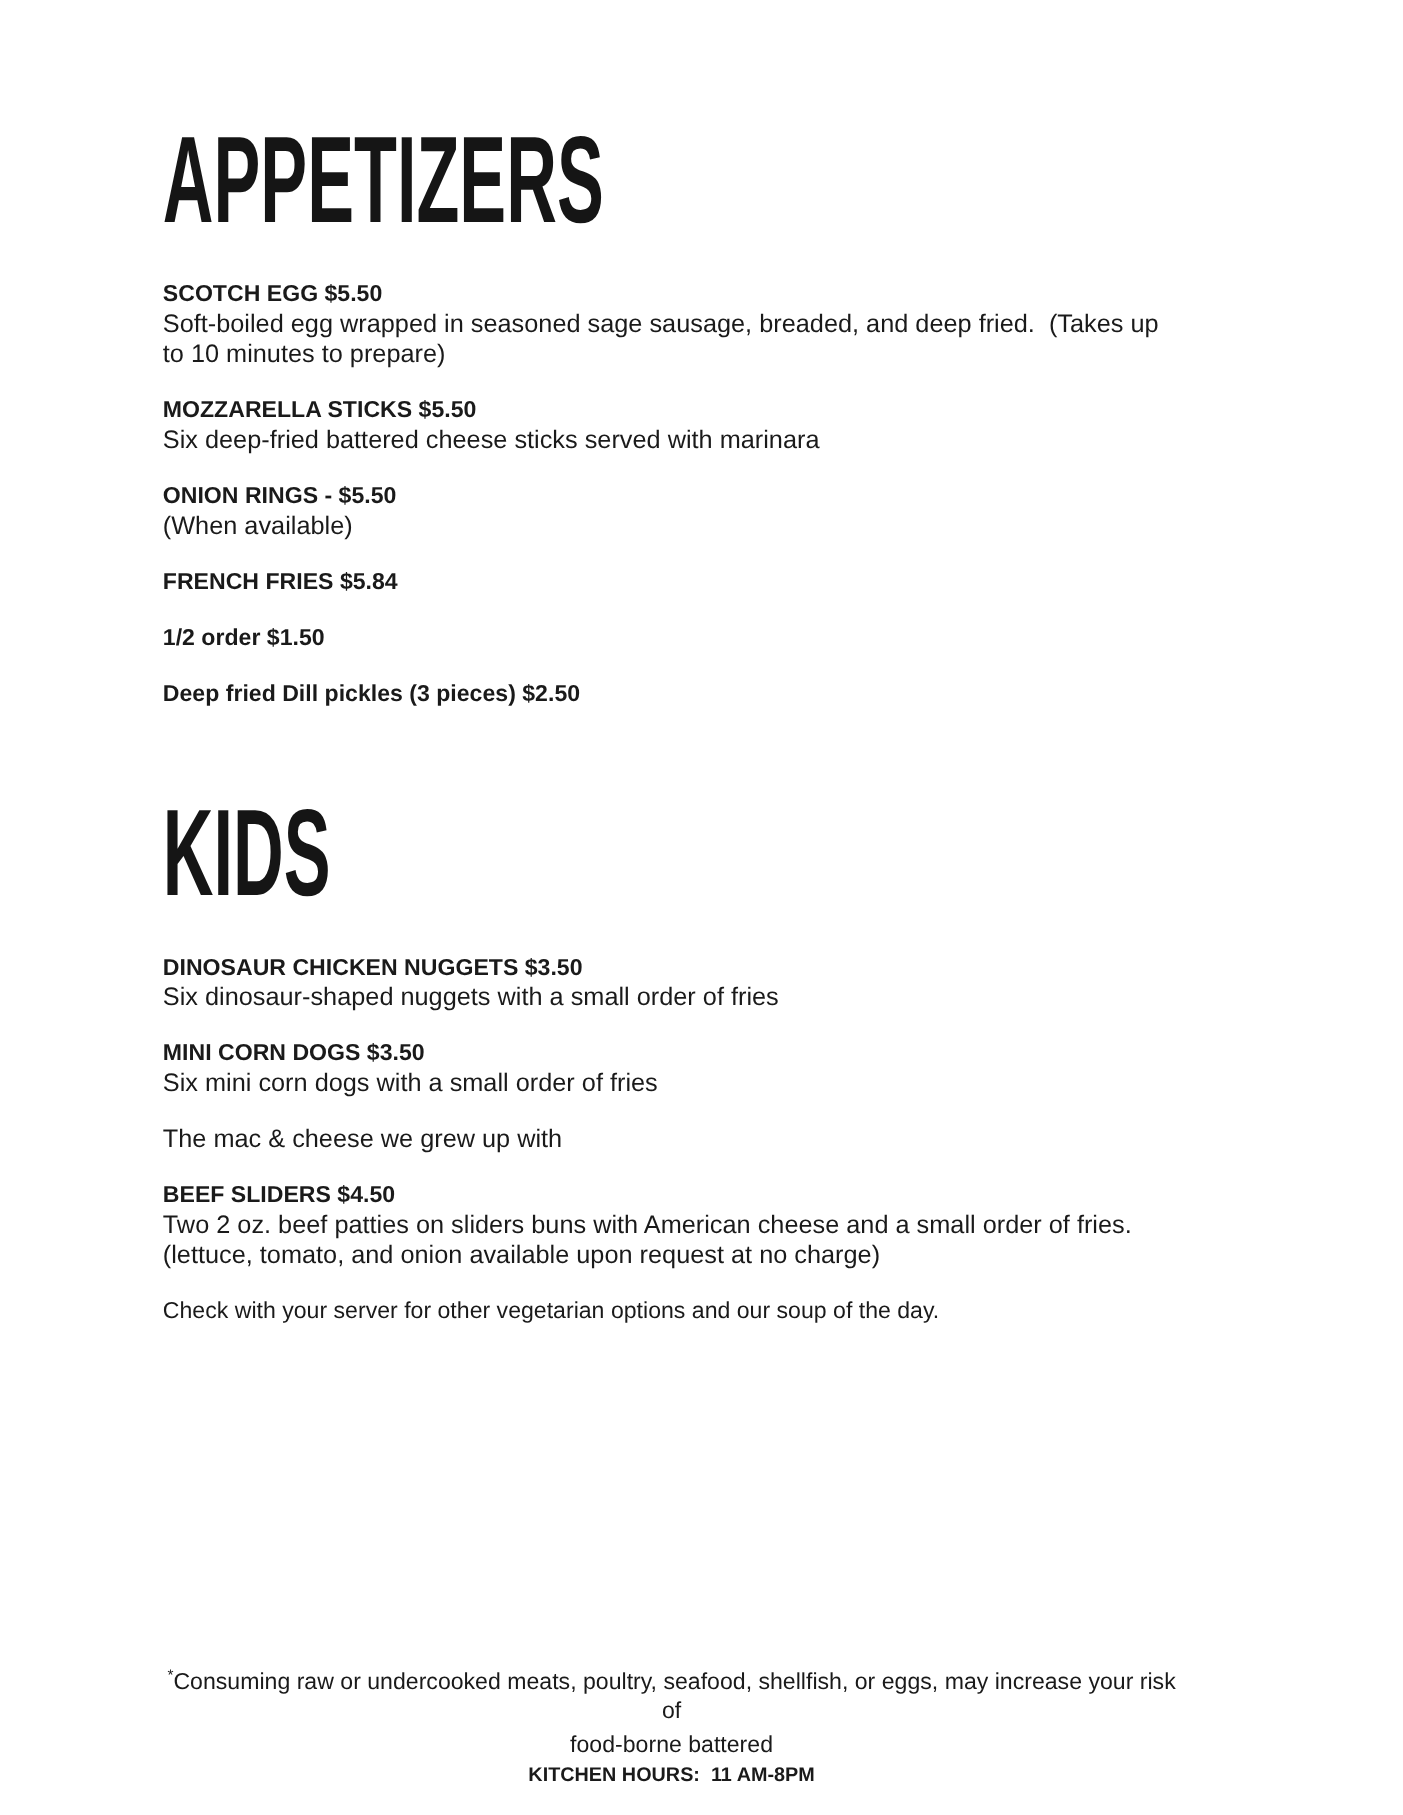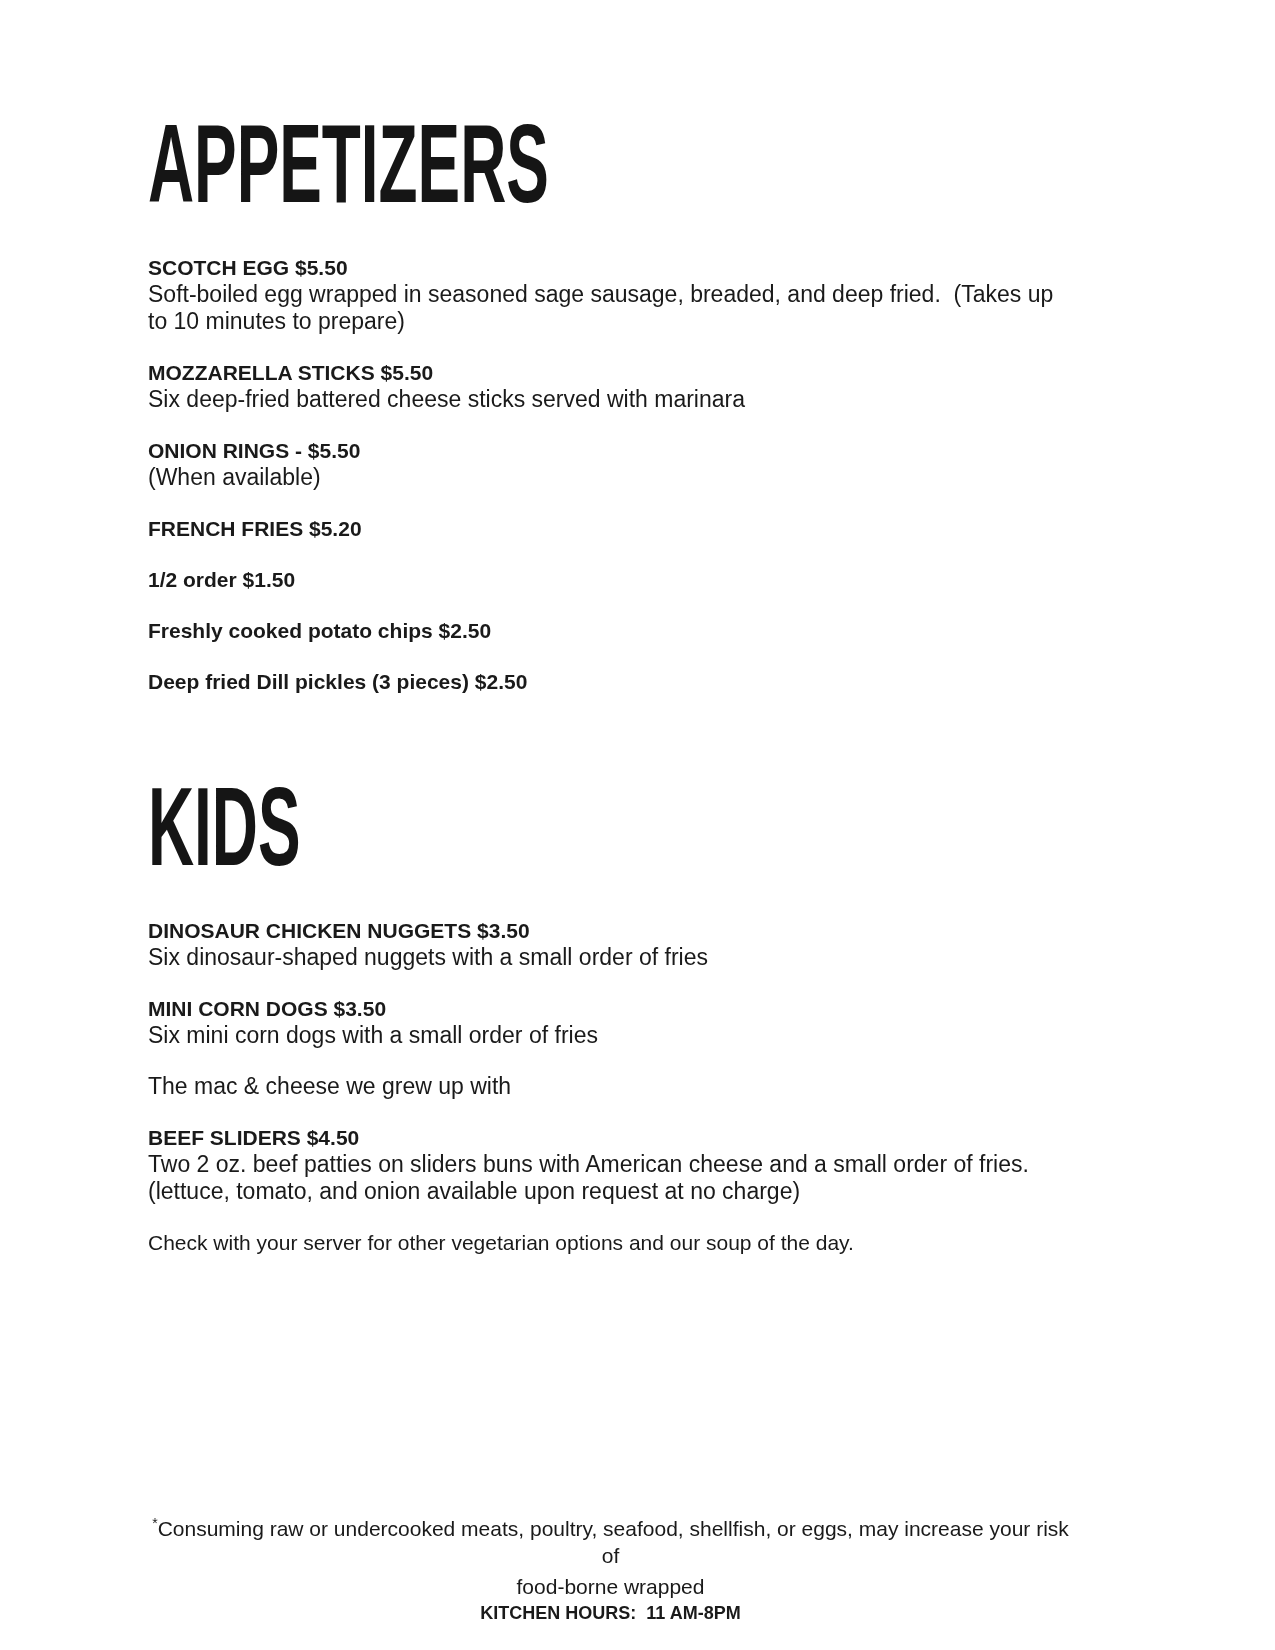--- a/index.html
+++ b/index.html
@@ -97,30 +97,27 @@
       <div class="item-name">MOZZARELLA STICKS $5.50</div>
       <div class="item-desc">Six deep-fried battered cheese sticks served with marinara</div>
     </div>
 
     <div class="item">
       <div class="item-name">ONION RINGS - $5.50</div>
       <div class="item-desc">(When available)</div>
     </div>
 
     <div class="item">
-      <div class="item-name">FRENCH FRIES $5.20</div>
+      <div class="item-name">FRENCH FRIES $5.84</div>
     </div>
 
     <div class="item">
       <div class="item-name">1/2 order $1.50</div>
     </div>
 
-    <div class="item">
-      <div class="item-name">Freshly cooked potato chips $2.50</div>
-    </div>
 
     <div class="item">
       <div class="item-name">Deep fried Dill pickles (3 pieces) $2.50</div>
     </div>
 
     <h1 class="section-title kids"><span class="condensed">KIDS</span></h1>
 
     <div class="item">
       <div class="item-name">DINOSAUR CHICKEN NUGGETS $3.50</div>
       <div class="item-desc">Six dinosaur-shaped nuggets with a small order of fries</div>
@@ -138,16 +135,16 @@
     <div class="item">
       <div class="item-name">BEEF SLIDERS $4.50</div>
       <div class="item-desc">Two 2 oz. beef patties on sliders buns with American cheese and a small order of fries.  (lettuce, tomato, and onion available upon request at no charge)</div>
     </div>
 
     <div class="note">Check with your server for other vegetarian options and our soup of the day.</div>
   </div>
 
   <div class="footer">
     <div class="disclaimer-line1"><sup>*</sup><span>Consuming raw or undercooked meats, poultry, seafood, shellfish, or eggs, may increase your risk of</span></div>
-    <div class="disclaimer-line2">food-borne wrapped</div>
+    <div class="disclaimer-line2">food-borne battered</div>
     <div class="kitchen-hours">KITCHEN HOURS:  11 AM-8PM</div>
   </div>
 </div>
 
 </body></html>

